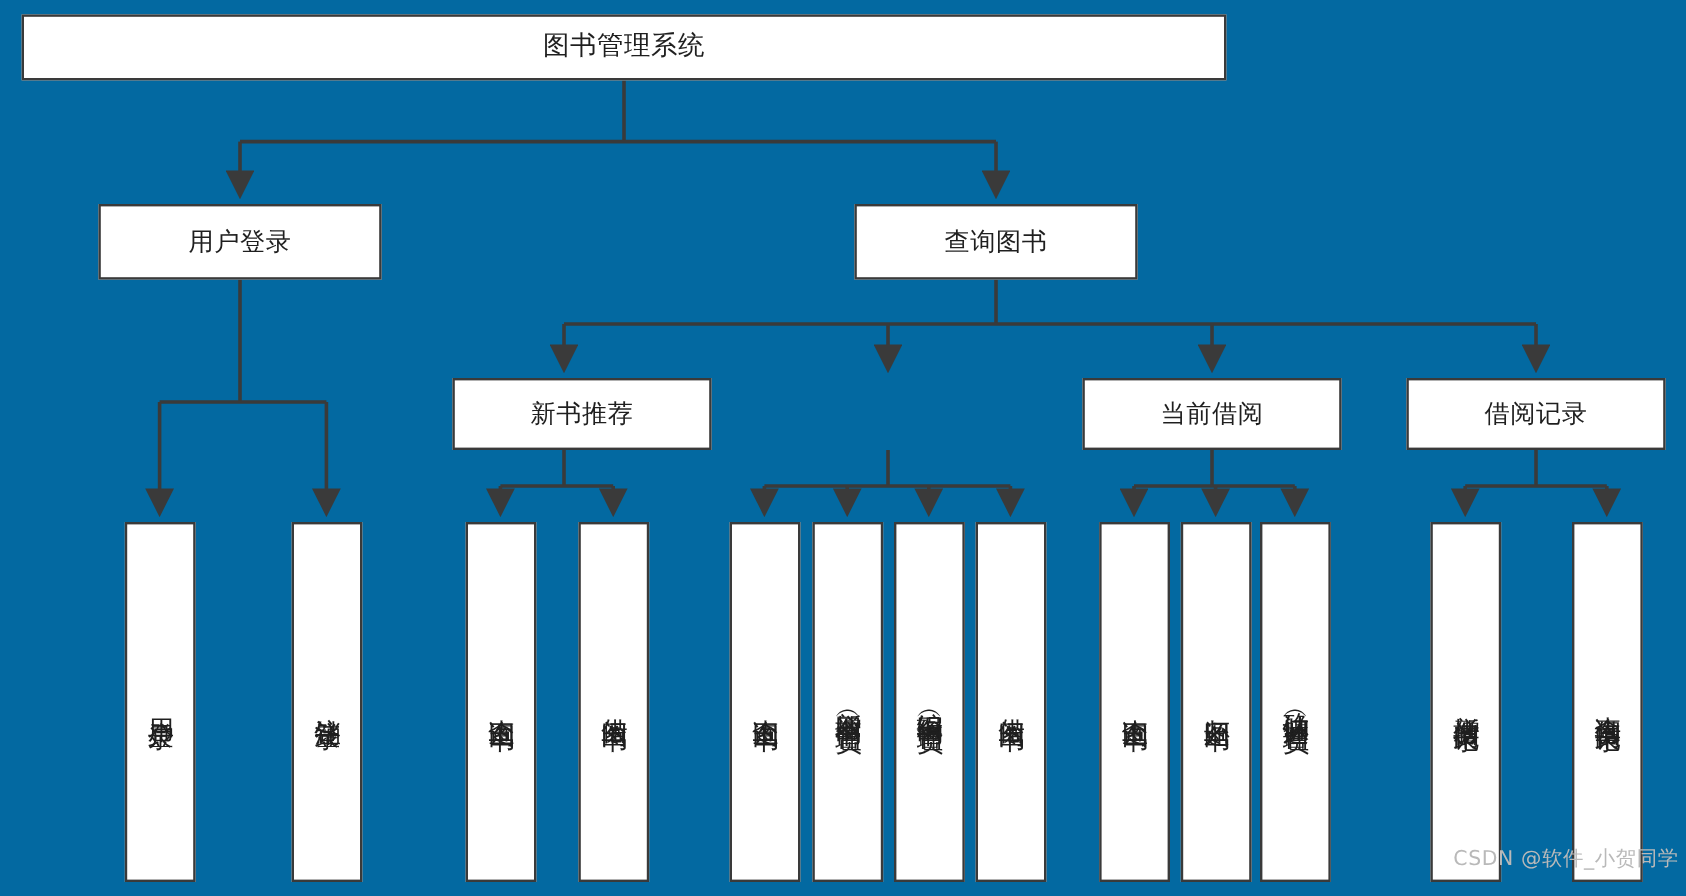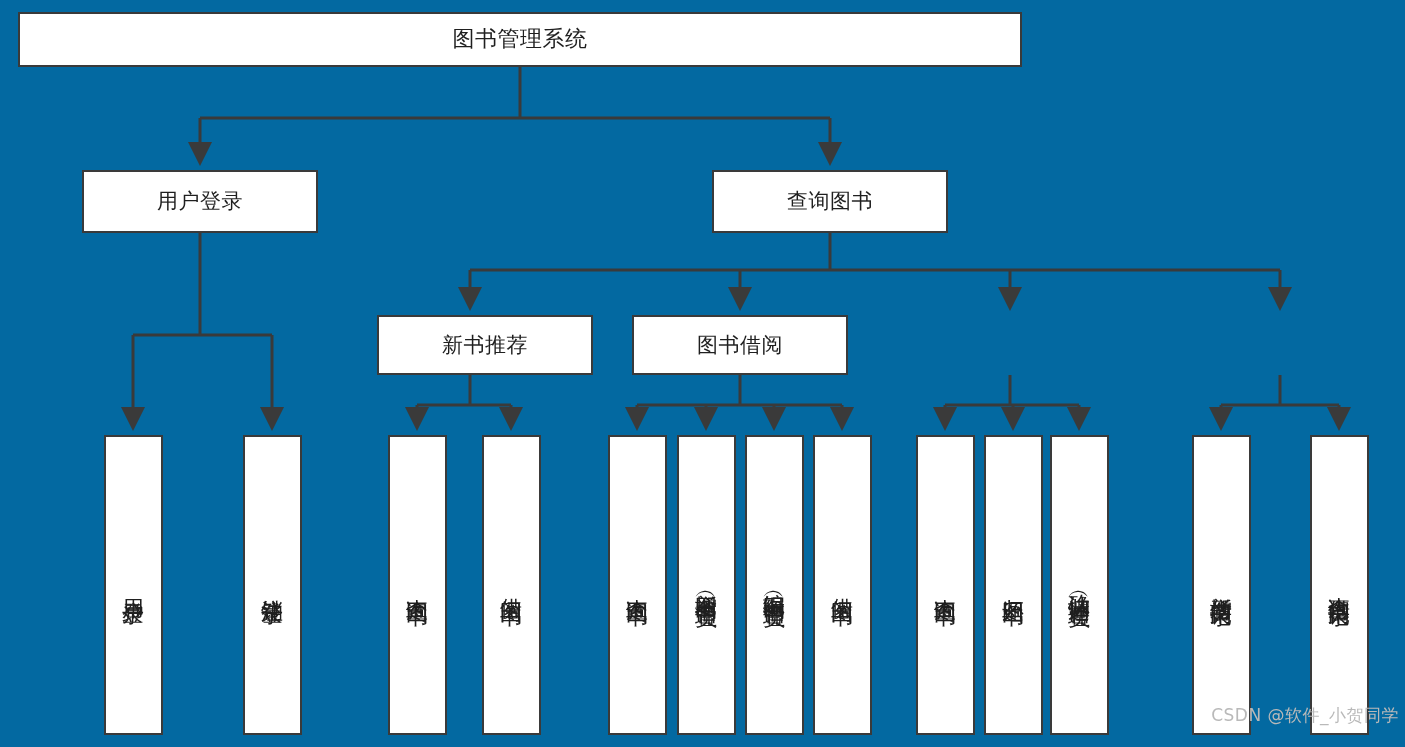--- a/index.html
+++ b/index.html
@@ -138,22 +138,25 @@
   <div class="node horiz" style="left:82px; top:170px; width:236px; height:63px;">
     <span class="label">用户登录</span>
   </div>
   <div class="node horiz" style="left:712px; top:170px; width:236px; height:63px;">
     <span class="label">查询图书</span>
   </div>
 
   <div class="node horiz" style="left:362px; top:315px; width:216px; height:60px;margin-left:15px;">
     <span class="label">新书推荐</span>
   </div>
-  <div class="node horiz" style="left:632px; top:315px; width:216px; height:60px;">
-    <span class="label">图书借阅</span>
+  <div class="node horiz" style="left:902px; top:315px; width:216px; height:60px;">
+    <span class="label">当前借阅</span>
+  </div>
+  <div class="node horiz" style="left:1172px; top:315px; width:216px; height:60px;">
+    <span class="label">借阅记录</span>
   </div>
 
   <div class="node vert" style="left:104px; top:435px; width:59px; height:300px;">
     <span class="label">用户登录</span>
   </div>
   <div class="node vert" style="left:243px; top:435px; width:59px; height:300px;">
     <span class="label">注销登录</span>
   </div>
 
   <div class="node vert" style="left:388px; top:435px; width:59px; height:300px;">

